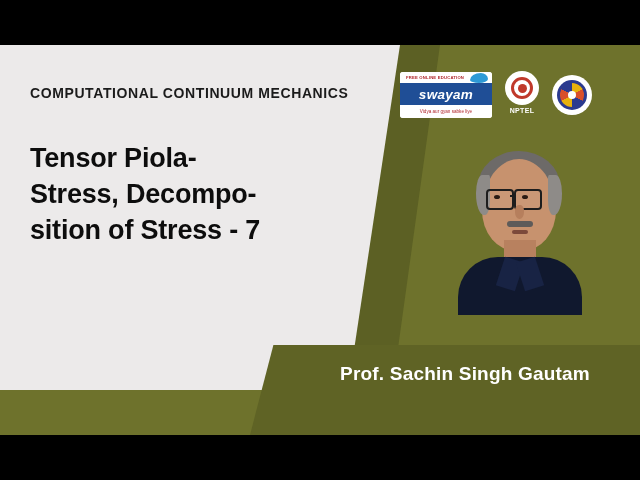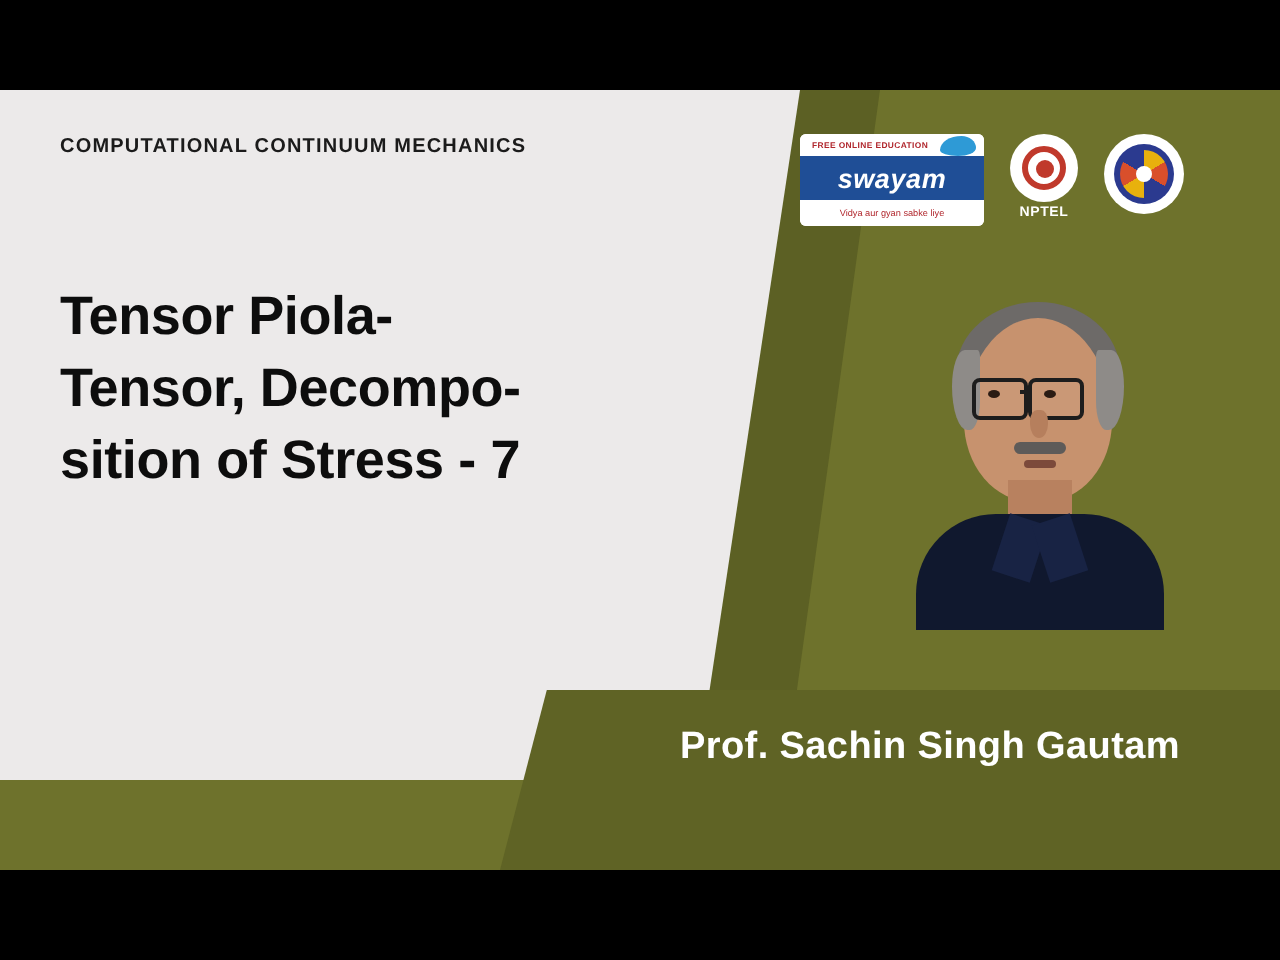--- a/index.html
+++ b/index.html
@@ -51,22 +51,22 @@
     left: 0;
     top: 0;
     width: 400px;
     height: 345px;
     background: #eceaea;
     clip-path: polygon(0% 0%, 100% 0%, 87% 100%, 0% 100%);
   }
   .course-title {
     position: absolute;
     left: 30px;
-    top: 23px;
-    font-size: 10px;
+    top: 40px;
+    font-size: 14px;
     font-weight: bold;
     letter-spacing: 0.6px;
     color: #1b1b1b;
     white-space: nowrap;
   }
   .week-line {
     position: absolute;
     left: 30px;
     top: 70px;
     font-size: 19px;
@@ -88,20 +88,21 @@
   .lecture-title span { display: block; }
 
   
   .logos {
     position: absolute;
     left: 400px;
     top: 22px;
     width: 200px;
     height: 56px;
     display: flex;
+    align-items: center;
     gap: 10px;
   }
   .swayam-logo {
     width: 92px;
     height: 46px;
     background: #fff;
     border-radius: 3px;
     position: relative;
     overflow: hidden;
   }
@@ -426,21 +427,21 @@
     <div class="olive-bg"></div>
     <div class="wedge"></div>
 
     <div class="left-panel"></div>
 
     <div class="course-title">COMPUTATIONAL CONTINUUM MECHANICS</div>
 
 
     <div class="lecture-title">
       <span>Tensor Piola-</span>
-      <span>Tensor, Decompo-</span>
+      <span>Stress, Decompo-</span>
       <span>sition of Stress - 7</span>
     </div>
 
     <div class="logos">
 
       <div class="swayam-logo">
         <div class="swayam-top">FREE ONLINE EDUCATION</div>
         <div class="swayam-swoosh"></div>
         <div class="swayam-band">swayam</div>
         <div class="swayam-sub">Vidya aur gyan sabke liye</div>

